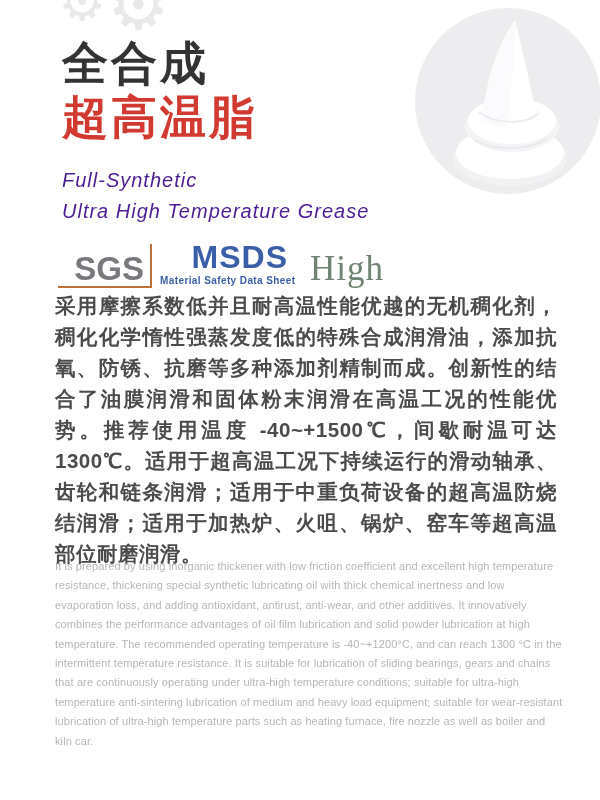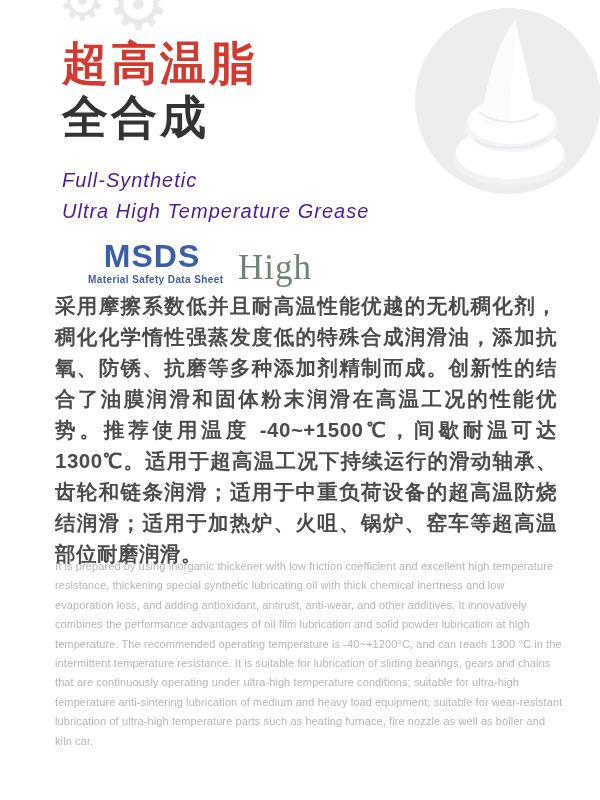--- a/index.html
+++ b/index.html
@@ -41,21 +41,21 @@
   .certs { position:absolute; left:62px; top:240px; display:flex; align-items:flex-end; }
 
   .sgs { position:relative; width:88px; height:52px; }
   .sgs-text {
     position:absolute; right:6px; bottom:7px;
     font-size:33px; font-weight:700; color:#77797d; letter-spacing:0px; line-height:1;
   }
   .sgs-h { position:absolute; left:-4px; bottom:4px; width:94px; height:2px; background:#bf713c; }
   .sgs-v { position:absolute; right:-2px; bottom:4px; width:2px; height:44px; background:#bf713c; }
 
-  .msds { margin-left:26px; width:128px; text-align:center; padding-bottom:6px; }
+  .msds { margin-left:10px; width:128px; text-align:right; padding-bottom:6px; }
   .msds-text {
     font-size:32px; font-weight:800; color:#3a5fa8; line-height:1; letter-spacing:1px;
   }
   .msds-sub {
     font-size:10px; font-weight:700; color:#3a5fa8; margin-top:2px; letter-spacing:0.4px;
     white-space:nowrap;
   }
 
   .rohs { margin-left:22px; padding-bottom:6px; }
   .rohs span {
@@ -91,30 +91,35 @@
       <ellipse cx="97" cy="118" rx="47" ry="26" fill="#f4f4f6"></ellipse>
       <ellipse cx="97" cy="113" rx="44" ry="23" fill="#ffffff"></ellipse>
       <path d="M66,116 C72,70 82,38 100,12 C108,45 116,78 122,112 C104,127 80,127 66,116 Z" fill="#ffffff"></path>
       <path d="M66,116 C72,70 82,38 100,12 C103,32 96,62 93,120 Z" fill="#fbfbfd"></path>
       <path d="M60,132 C76,143 116,143 132,130" stroke="#eaeaee" stroke-width="2" fill="none"></path>
       <path d="M64,104 C80,117 112,117 124,105" stroke="#ececf0" stroke-width="2" fill="none"></path>
     </svg>
   </div>
 
   <div class="title-block">
+    <div class="title-cn">全合成</div>
     <div class="title-cn red">超高温脂</div>
-    <div class="title-cn">全合成</div>
   </div>
 
   <div class="subtitle">
     <div>Full-Synthetic</div>
     <div>Ultra High Temperature Grease</div>
   </div>
 
   <div class="certs">
+    <div class="sgs">
+      <span class="sgs-h"></span>
+      <span class="sgs-v"></span>
+      <span class="sgs-text">SGS</span>
+    </div>
     <div class="msds">
       <div class="msds-text">MSDS</div>
       <div class="msds-sub">Material Safety Data Sheet</div>
     </div>
     <div class="rohs">
       <span>High</span>
     </div>
   </div>
 
   <p class="desc-cn">采用摩擦系数低并且耐高温性能优越的无机稠化剂，稠化化学惰性强蒸发度低的特殊合成润滑油，添加抗氧、防锈、抗磨等多种添加剂精制而成。创新性的结合了油膜润滑和固体粉末润滑在高温工况的性能优势。推荐使用温度 -40~+1500℃，间歇耐温可达 1300℃。适用于超高温工况下持续运行的滑动轴承、齿轮和链条润滑；适用于中重负荷设备的超高温防烧结润滑；适用于加热炉、火咀、锅炉、窑车等超高温部位耐磨润滑。</p>

